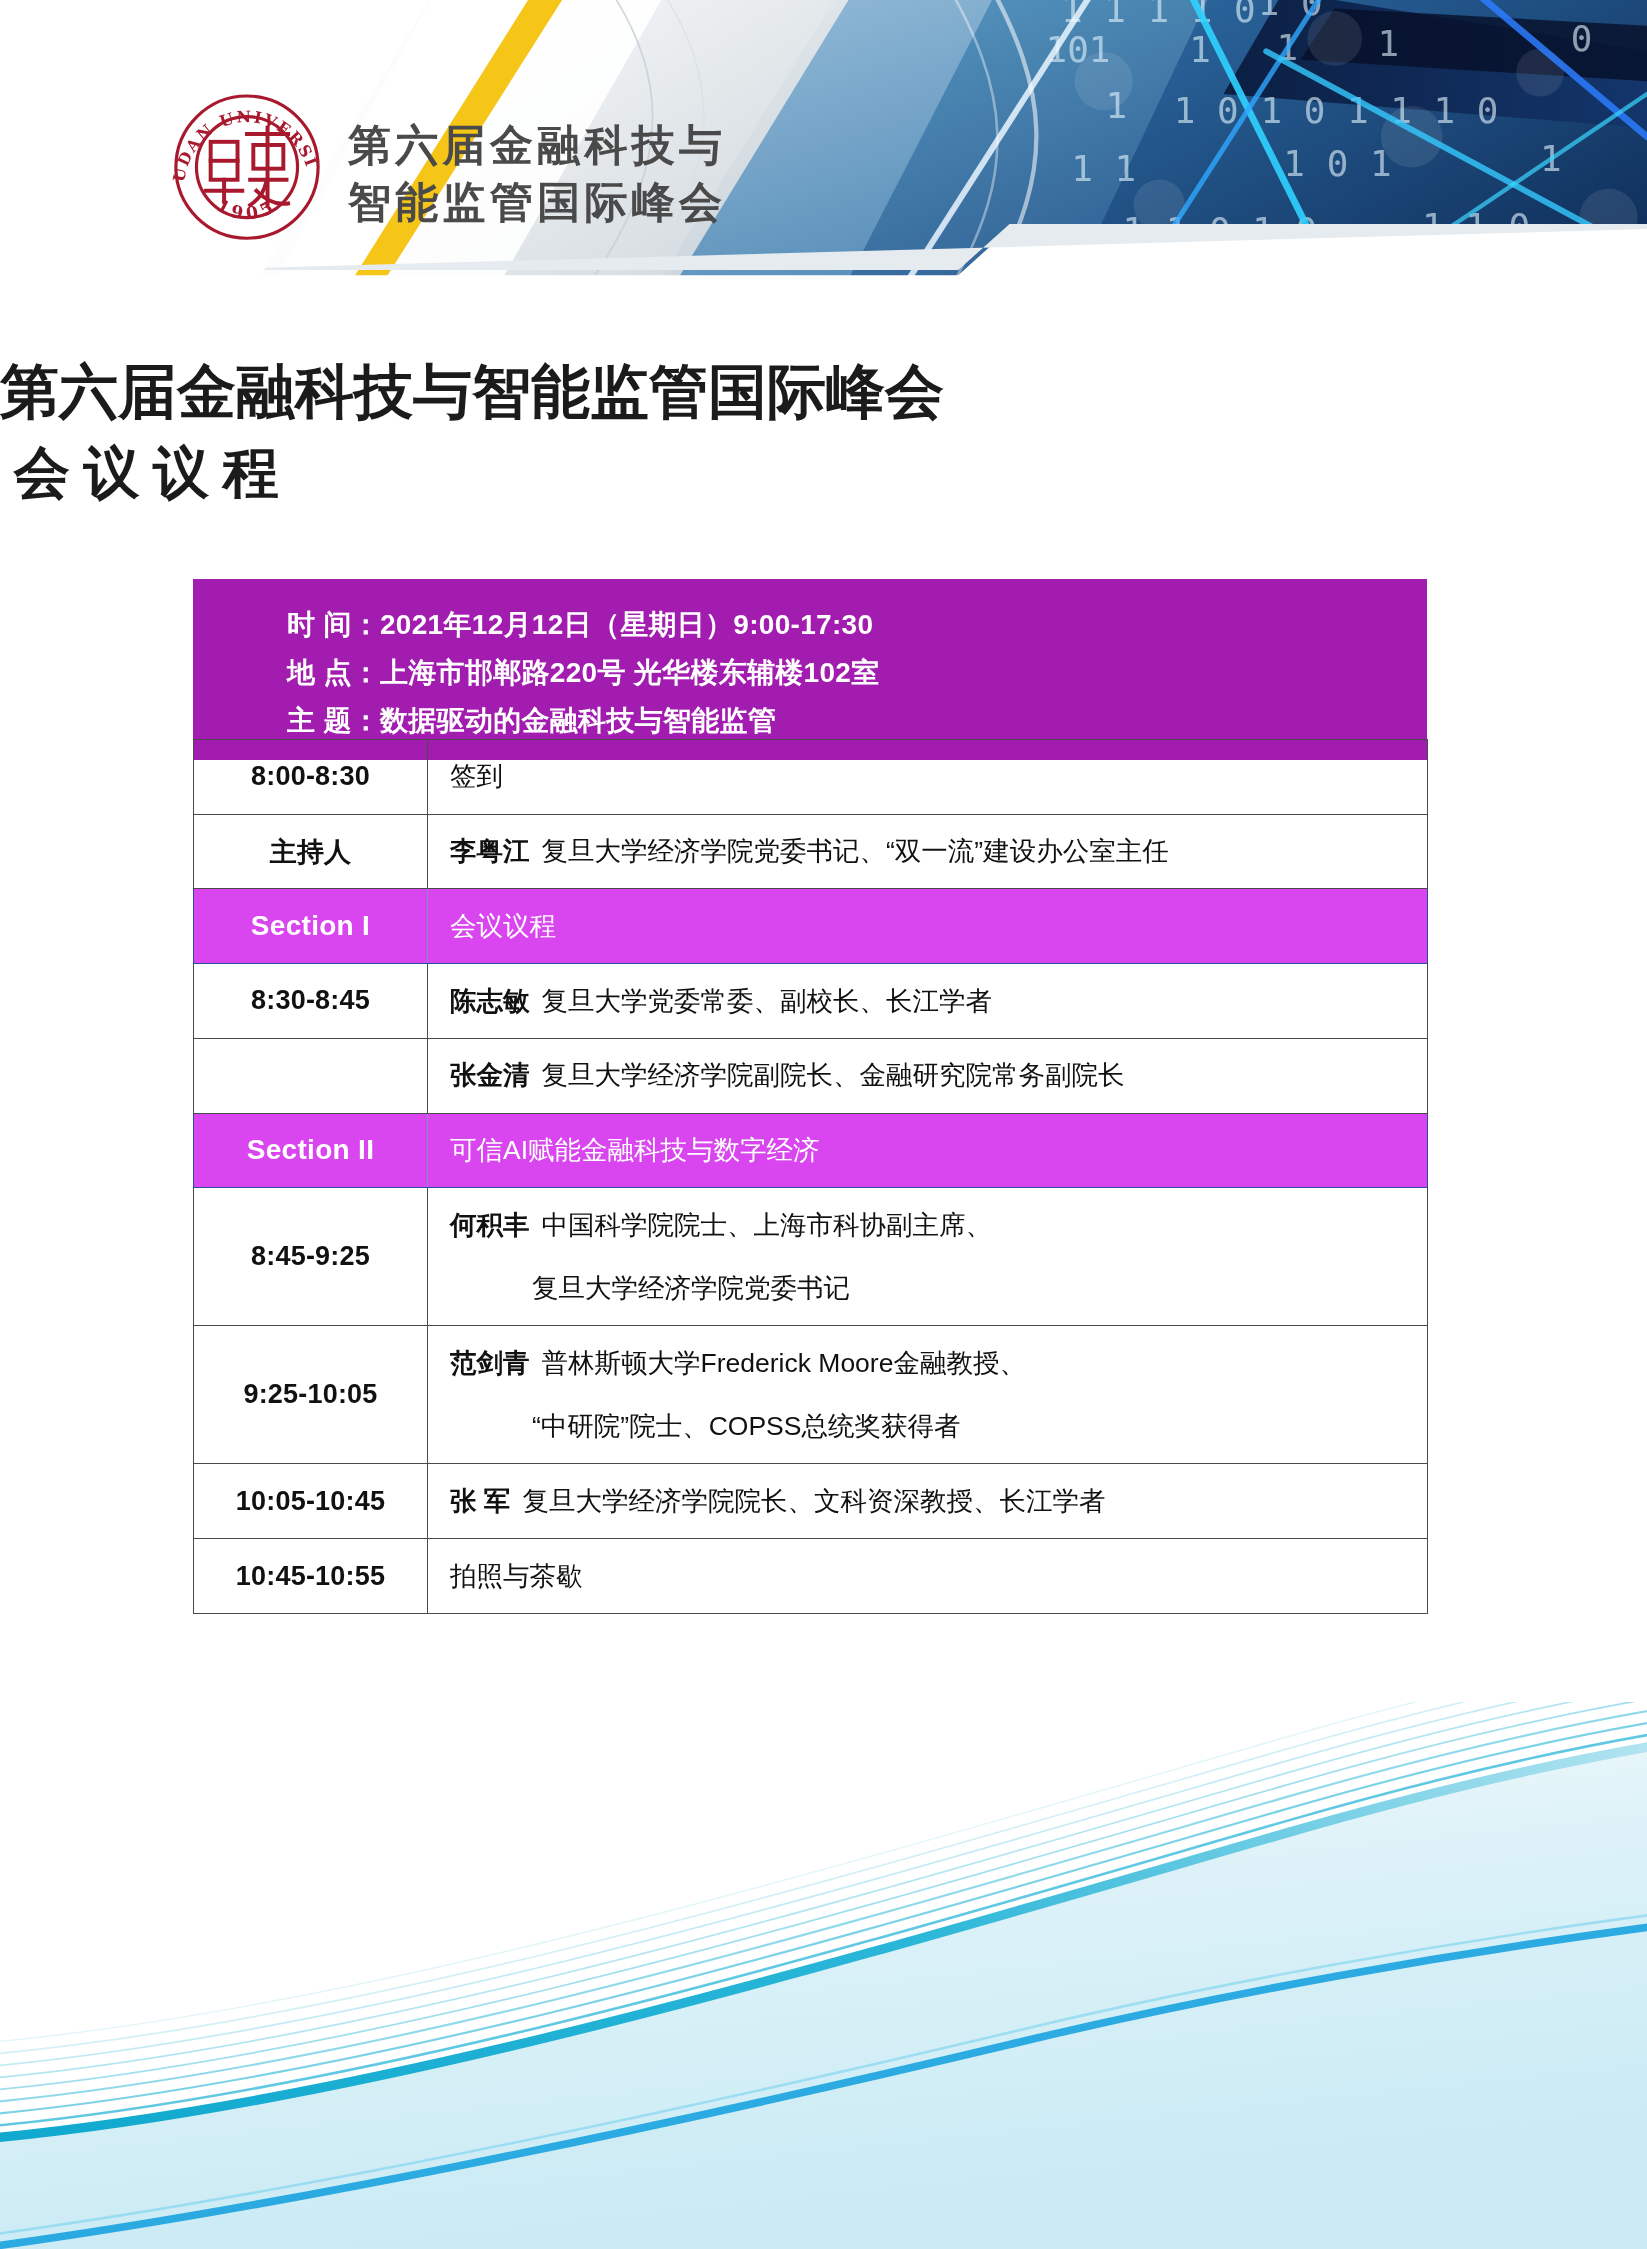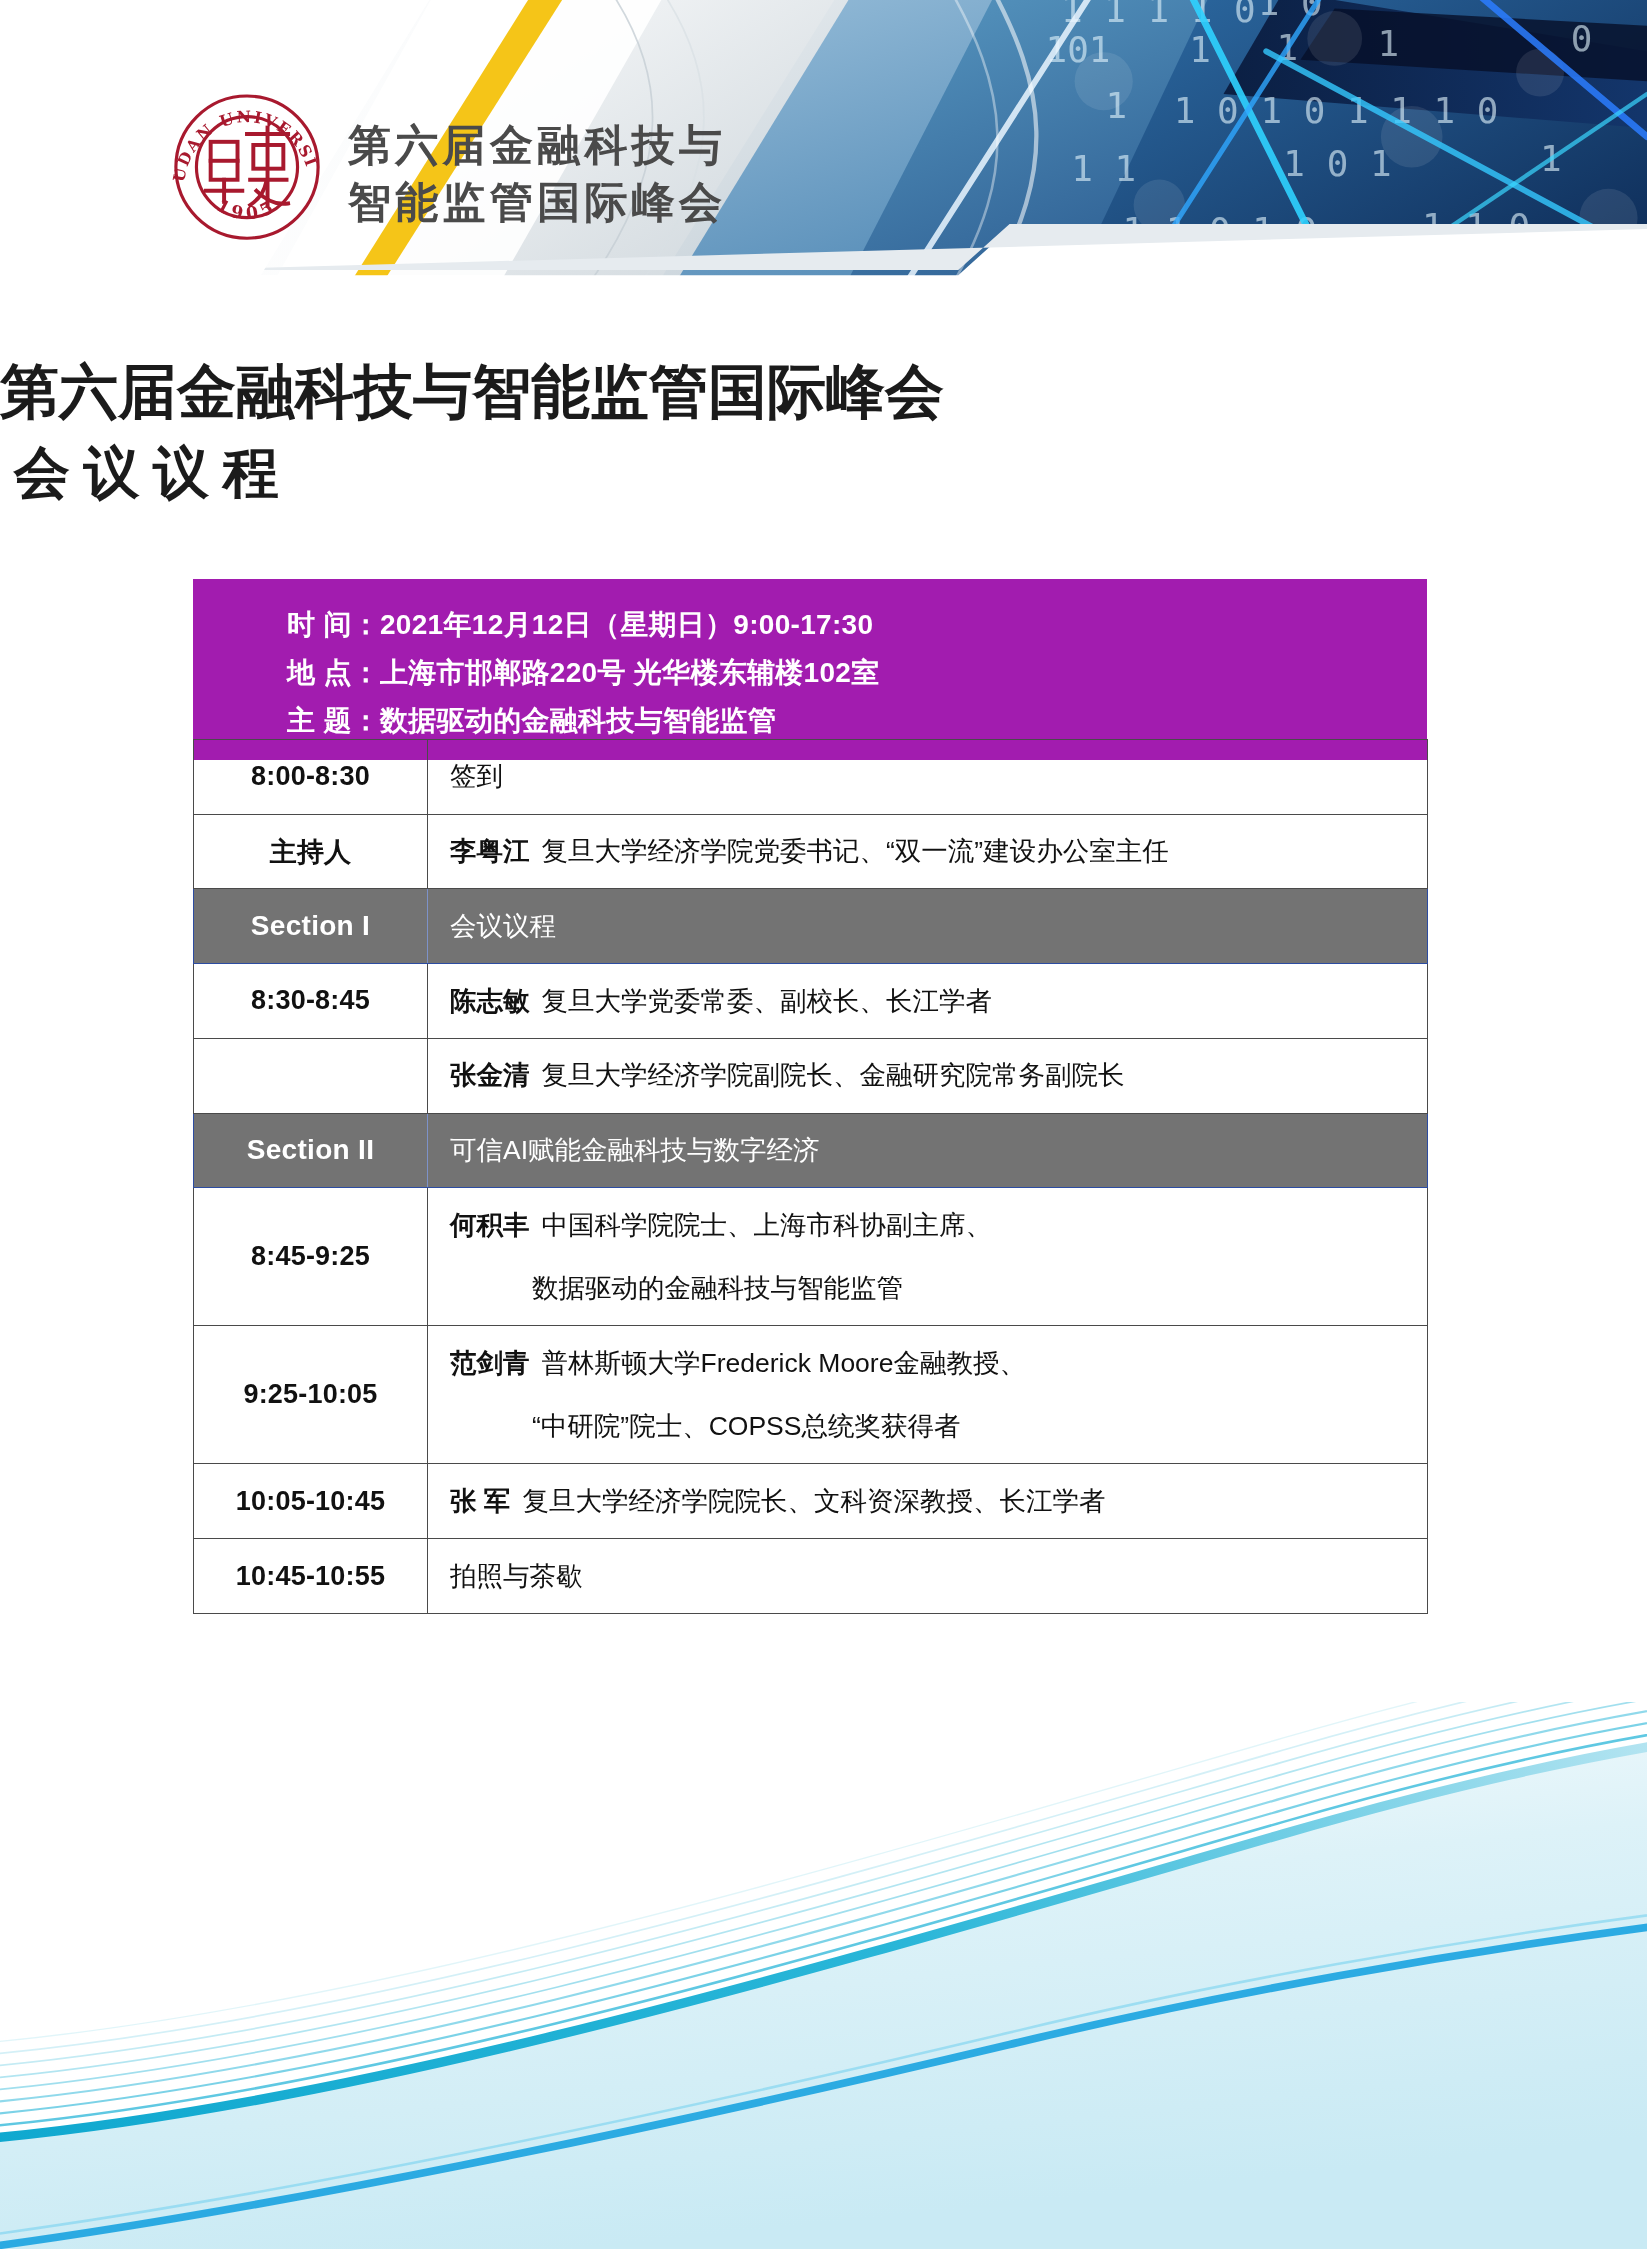--- a/index.html
+++ b/index.html
@@ -64,21 +64,21 @@
   }
   .cell-body{
     padding:15.4px 13.7px 15.4px 22px;font-size:26.5px;color:#111111;line-height:1.62;
   }
   .cell-body .nm{font-weight:700;margin-right:12px;}
   .cell-body .ln{display:block;}
   .cell-body .ln + .ln{margin-top:20.5px;}
   .cell-body .indent{padding-left:82px;}
 
   
-  tr.section-row td{background:#737373;border-color:#2C4CA2;}
+  tr.section-row td{background:#d946ef;border-color:#2C4CA2;}
   tr.section-row td.col-time{border-right:0.9px solid #7d92c9;}
   tr.section-row .cell-time{color:#ffffff;font-size:28px;font-weight:600;letter-spacing:0.3px;}
   tr.section-row .cell-body{color:#ffffff;font-size:26.5px;font-weight:500;}
 
   
   .footer{position:absolute;left:0;bottom:0;width:1647px;height:548px;overflow:hidden;}
   .footer svg{display:block;width:1647px;height:548px;}
 </style>
 </head>
 <body>
@@ -290,21 +290,21 @@
           </div>
         </td>
       </tr>
       <tr>
         <td class="col-time">
           <div class="cell-time">8:45-9:25</div>
         </td>
         <td class="col-body">
           <div class="cell-body">
             <span class="ln"><span class="nm">何积丰</span><span>中国科学院院士、上海市科协副主席、</span></span>
-            <span class="ln indent"><span>数据驱动的金融科技与智能监管</span></span>
+            <span class="ln indent"><span>复旦大学经济学院党委书记</span></span>
           </div>
         </td>
       </tr>
       <tr>
         <td class="col-time">
           <div class="cell-time">9:25-10:05</div>
         </td>
         <td class="col-body">
           <div class="cell-body">
             <span class="ln"><span class="nm">范剑青</span><span>普林斯顿大学Frederick Moore金融教授、</span></span>

